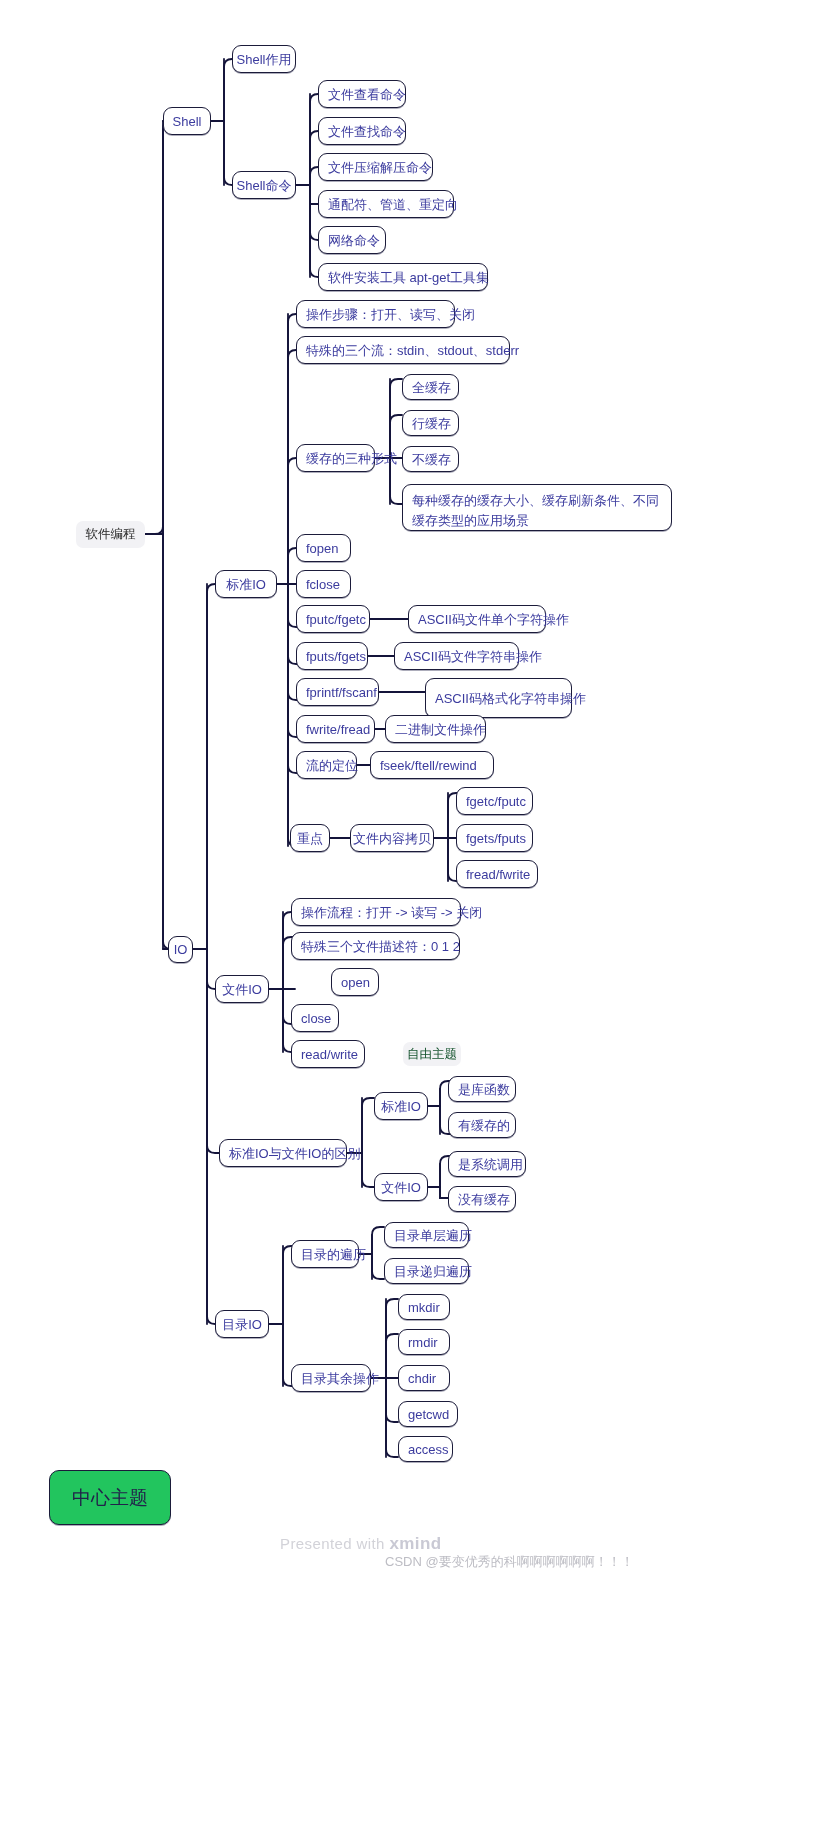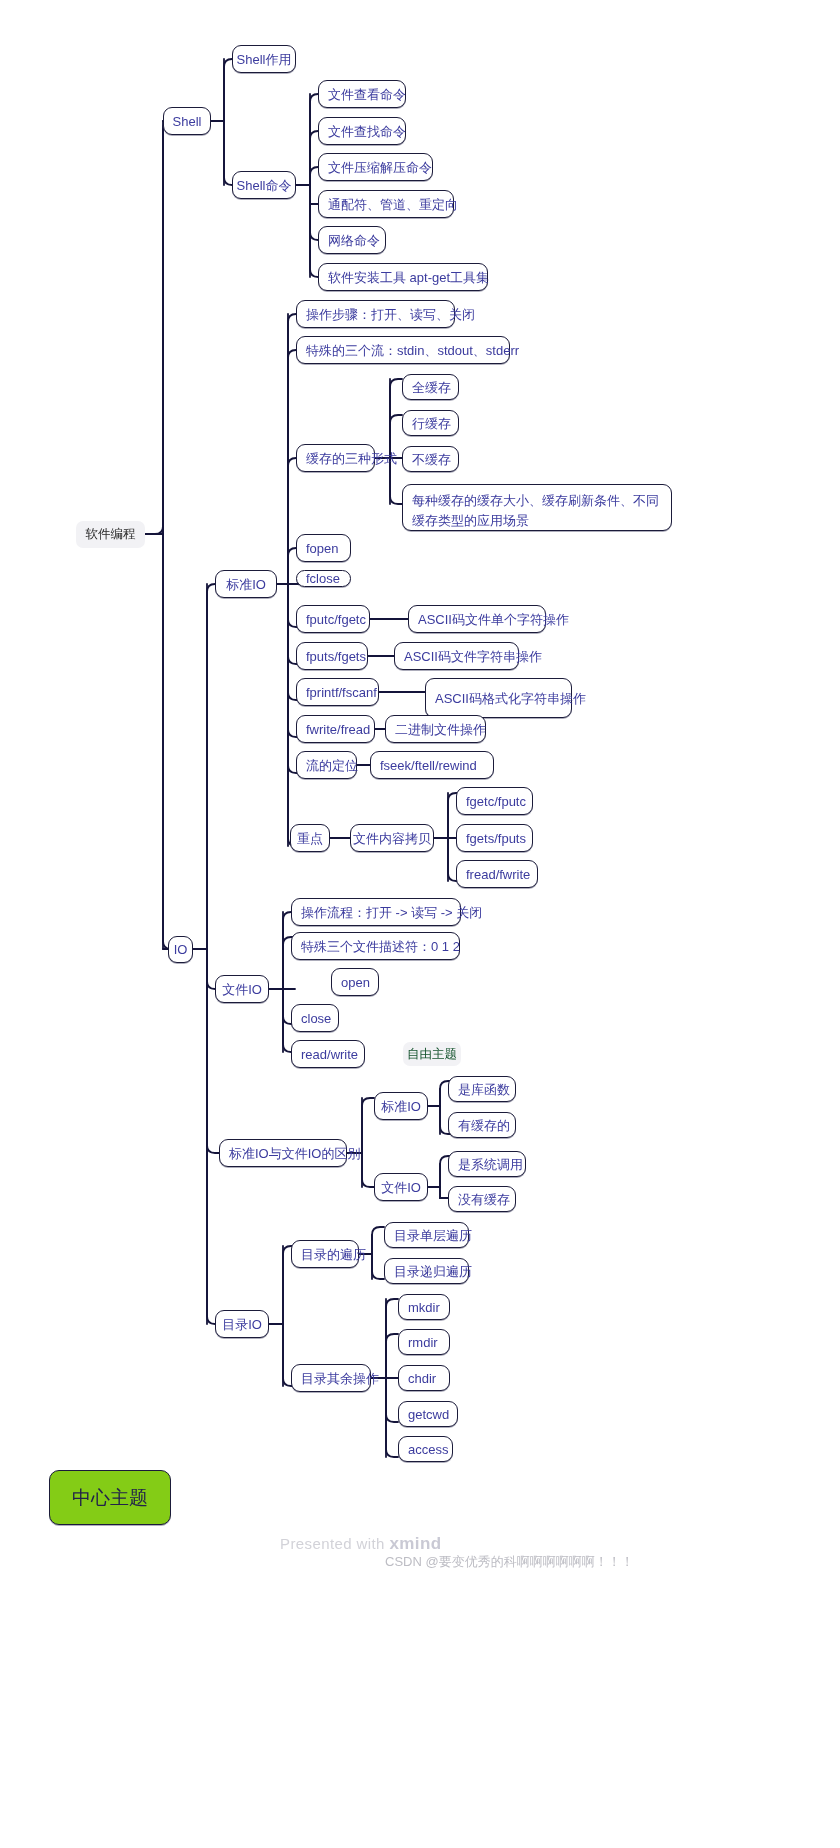--- a/index.html
+++ b/index.html
@@ -61,21 +61,21 @@
     border: none;
     background: #f2f2f5;
     color: #14532d;
     border-radius: 7px;
     box-shadow: none;
     font-size: 12.5px;
     justify-content: center;
   }
   .node.center-theme {
     border: 1.6px solid #1b1b3a;
-    background: #84cc16;
+    background: #22c55e;
     color: #22224a;
     font-size: 19px;
     border-radius: 10px;
     justify-content: center;
     box-shadow: 0 1px 0 rgba(20,20,60,0.35);
   }
   .watermark {
     position: absolute;
     color: #d2d2d8;
     font-size: 15px;
@@ -265,21 +265,21 @@
   <div class="node" style="left:402px; top:446px; width:57px; height:26px;">
       <span>不缓存</span>
     </div>
   <div class="node multiline" style="left:402px; top:484px; width:270px; height:47px;">
       <span>每种缓存的缓存大小、缓存刷新条件、不同缓存类型的应用场景</span>
     </div>
 
   <div class="node" style="left:296px; top:534px; width:55px; height:28px;">
       <span>fopen</span>
     </div>
-  <div class="node" style="left:296px; top:570px; width:55px; height:17px;">
+  <div class="node" style="left:296px; top:570px; width:55px; height:28px;">
       <span>fclose</span>
     </div>
 
   <div class="node" style="left:296px; top:605px; width:74px; height:28px;">
       <span>fputc/fgetc</span>
     </div>
   <div class="node" style="left:408px; top:605px; width:138px; height:28px;">
       <span>ASCII码文件单个字符操作</span>
     </div>
 

